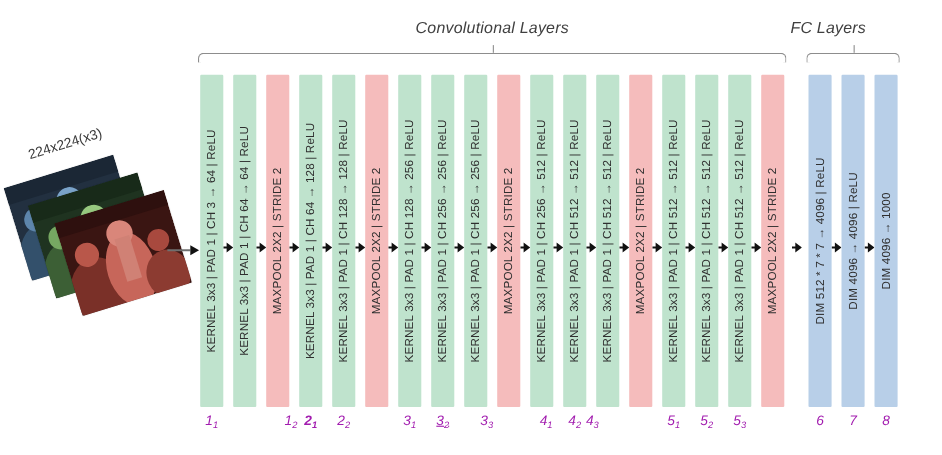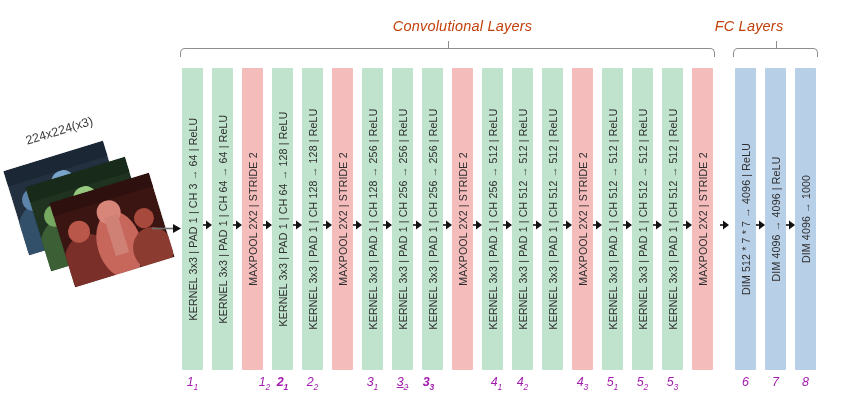--- a/index.html
+++ b/index.html
@@ -9,24 +9,23 @@
     font-family:"Liberation Sans","DejaVu Sans",sans-serif;
     overflow:hidden;position:relative;
   }
   #canvas{position:absolute;left:0;top:0;width:856px;height:414px;}
 
   
   .group-title{
     position:absolute;
     font-style:italic;
     font-size:14.5px;
-    color:#c2410c;
+    color:#404040;
     white-space:nowrap;
     letter-spacing:.2px;
-    margin-left:15px;
   }
   .bracket{
     position:absolute;
     border-top:1.3px solid #8d8d8d;
     border-left:1.3px solid #8d8d8d;
     border-right:1.3px solid #8d8d8d;
     border-top-left-radius:5px;
     border-top-right-radius:5px;
     height:9px;
     box-sizing:border-box;
@@ -163,21 +162,21 @@
       <polygon points="21,1 29,5.5 21,10" fill="#111"></polygon>
     </svg>
   </div>
 
   <div id="groups-layer">
       <div class="bracket" style="left: 180px; top: 48px; width: 535px;"></div>
       <div class="bracket-tick" style="left: 447.5px; top: 41px;"></div>
       <div class="group-title" style="top: 18px; left: 447.5px; transform: translateX(-50%);">Convolutional Layers</div>
       <div class="bracket" style="left: 733px; top: 48px; width: 85px;"></div>
       <div class="bracket-tick" style="left: 775.5px; top: 41px;"></div>
-      <div class="group-title" style="top: 18px; left: 734px; transform: translateX(-50%);">FC Layers</div>
+      <div class="group-title" style="top: 18px; left: 753px; transform: translateX(-50%);">FC Layers</div>
     </div>
 
   <div id="bars-layer">
       <div class="bar conv" style="left: 182px;">
         <div class="bar-label">KERNEL 3x3 | PAD 1 | CH 3 → 64 | ReLU</div>
       </div>
       <div class="idx" style="left: 182px;"><span>1</span><sub>1</sub></div>
       <div class="arrow" style="left: 203px;">
         <svg width="9" height="12" viewBox="0 0 9 12">
           <line x1="0" y1="6" x2="4" y2="6" stroke="#111" stroke-width="1.6"></line>
@@ -248,21 +247,21 @@
       <div class="idx" style="left: 392px; text-decoration: underline;"><span>3</span><sub>2</sub></div>
       <div class="arrow" style="left: 413px;">
         <svg width="9" height="12" viewBox="0 0 9 12">
           <line x1="0" y1="6" x2="4" y2="6" stroke="#111" stroke-width="1.6"></line>
           <polygon points="3,1.5 9,6 3,10.5" fill="#111"></polygon>
         </svg>
       </div>
       <div class="bar conv" style="left: 422px;">
         <div class="bar-label">KERNEL 3x3 | PAD 1 | CH 256 → 256 | ReLU</div>
       </div>
-      <div class="idx" style="left: 418px; font-weight: bold;"><span>3</span><sub>3</sub></div>
+      <div class="idx" style="left: 432px;"><span>3</span><sub>3</sub></div>
       <div class="arrow" style="left: 443px;">
         <svg width="9" height="12" viewBox="0 0 9 12">
           <line x1="0" y1="6" x2="4" y2="6" stroke="#111" stroke-width="1.6"></line>
           <polygon points="3,1.5 9,6 3,10.5" fill="#111"></polygon>
         </svg>
       </div>
       <div class="bar pool" style="left: 452px;">
         <div class="bar-label">MAXPOOL 2X2 | STRIDE 2</div>
       </div>
       <div class="arrow" style="left: 473px;">
@@ -287,21 +286,21 @@
       <div class="idx" style="left: 512px;"><span>4</span><sub>2</sub></div>
       <div class="arrow" style="left: 533px;">
         <svg width="9" height="12" viewBox="0 0 9 12">
           <line x1="0" y1="6" x2="4" y2="6" stroke="#111" stroke-width="1.6"></line>
           <polygon points="3,1.5 9,6 3,10.5" fill="#111"></polygon>
         </svg>
       </div>
       <div class="bar conv" style="left: 542px;">
         <div class="bar-label">KERNEL 3x3 | PAD 1 | CH 512 → 512 | ReLU</div>
       </div>
-      <div class="idx" style="left: 572px;"><span>4</span><sub>3</sub></div>
+      <div class="idx" style="left: 528px;"><span>4</span><sub>3</sub></div>
       <div class="arrow" style="left: 563px;">
         <svg width="9" height="12" viewBox="0 0 9 12">
           <line x1="0" y1="6" x2="4" y2="6" stroke="#111" stroke-width="1.6"></line>
           <polygon points="3,1.5 9,6 3,10.5" fill="#111"></polygon>
         </svg>
       </div>
       <div class="bar pool" style="left: 572px;">
         <div class="bar-label">MAXPOOL 2X2 | STRIDE 2</div>
       </div>
       <div class="arrow" style="left: 593px;">

